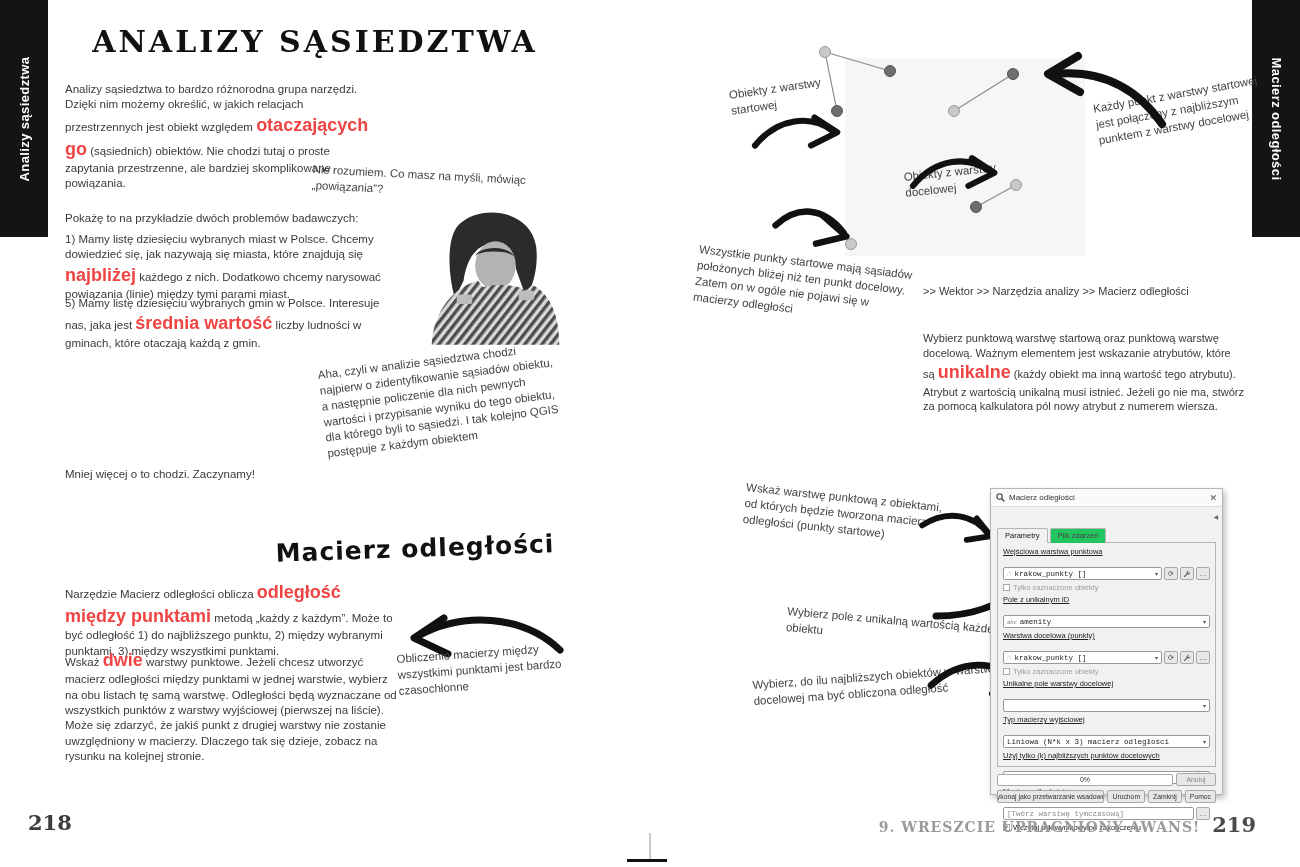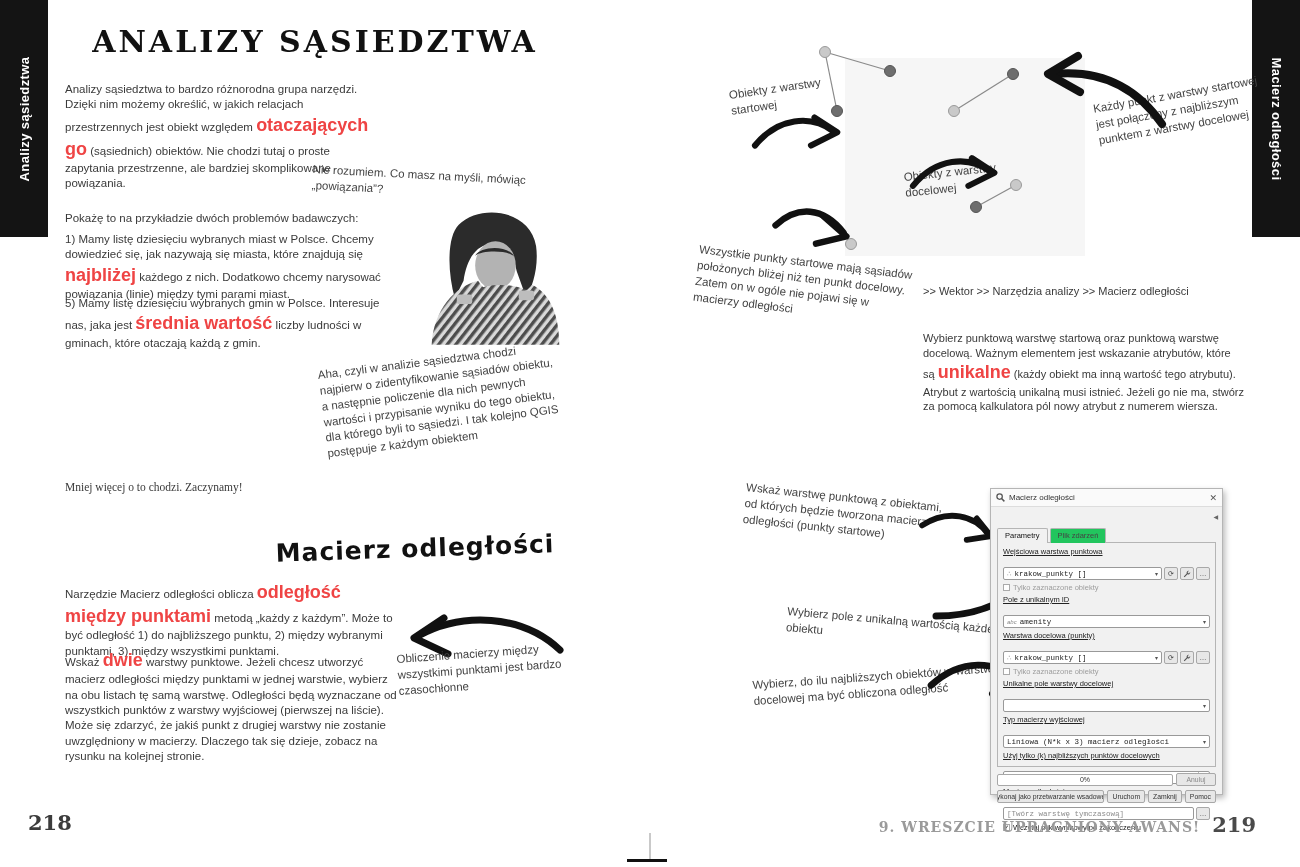--- a/index.html
+++ b/index.html
@@ -128,21 +128,21 @@
     <ellipse cx="76" cy="58" rx="21" ry="25" fill="#b3b3b3"></ellipse>
     <path d="M55,48 C60,38 90,36 96,50 C92,42 62,42 55,48 Z" fill="#2b2b2b"></path>
     <path d="M10,140 C12,104 34,80 58,74 C74,98 96,98 114,78 C134,88 142,112 142,140 Z" fill="url(#stripes)"></path>
     <path d="M30,100 C55,72 100,72 126,94 L114,120 C90,98 62,102 44,120 Z" fill="url(#stripes)"></path>
     <rect x="36" y="88" width="16" height="10" rx="3" fill="#bdbdbd"></rect>
     <rect x="100" y="84" width="16" height="10" rx="3" fill="#bdbdbd"></rect>
   </svg>
 
   <div class="note rot" style="left:317px; top:368px; width:242px; transform:rotate(-7deg);">Aha, czyli w analizie sąsiedztwa chodzi najpierw o zidentyfikowanie sąsiadów obiektu, a następnie policzenie dla nich pewnych wartości i przypisanie wyniku do tego obiektu, dla którego byli to sąsiedzi. I tak kolejno QGIS postępuje z każdym obiektem</div>
 
-  <p class="body-txt" style="left:65px; top:480px; width:300px;font-family:Liberation Serif, serif;">Mniej więcej o to chodzi. Zaczynamy!</p>
+  <p class="body-txt" style="left:65px; top:467px; width:300px;">Mniej więcej o to chodzi. Zaczynamy!</p>
 
   <h2 id="section-title">Macierz odległości</h2>
 
   <p class="body-txt" style="left:65px; top:580px; width:335px;"><span>Narzędzie Macierz odległości oblicza </span><b>odległość między punktami</b><span> metodą „każdy z każdym”. Może to być odległość 1) do najbliższego punktu, 2) między wybranymi punktami, 3) między wszystkimi punktami.</span></p>
 
   <p class="body-txt" style="left:65px; top:648px; width:335px;"><span>Wskaż </span><b>dwie</b><span> warstwy punktowe. Jeżeli chcesz utworzyć macierz odległości między punktami w jednej warstwie, wybierz na obu listach tę samą warstwę. Odległości będą wyznaczane od wszystkich punktów z warstwy wyjściowej (pierwszej na liście). Może się zdarzyć, że jakiś punkt z drugiej warstwy nie zostanie uwzględniony w macierzy. Dlaczego tak się dzieje, zobacz na rysunku na kolejnej stronie.</span></p>
 
   <svg class="arrow" style="left:392px; top:606px;" width="175" height="60" viewBox="0 0 175 60">
     <path d="M168,44 C130,8 70,6 26,30" fill="none" stroke="#111" stroke-width="7" stroke-linecap="round"></path>
     <path d="M52,12 L22,32 L56,48" fill="none" stroke="#111" stroke-width="7" stroke-linecap="round" stroke-linejoin="round"></path>

